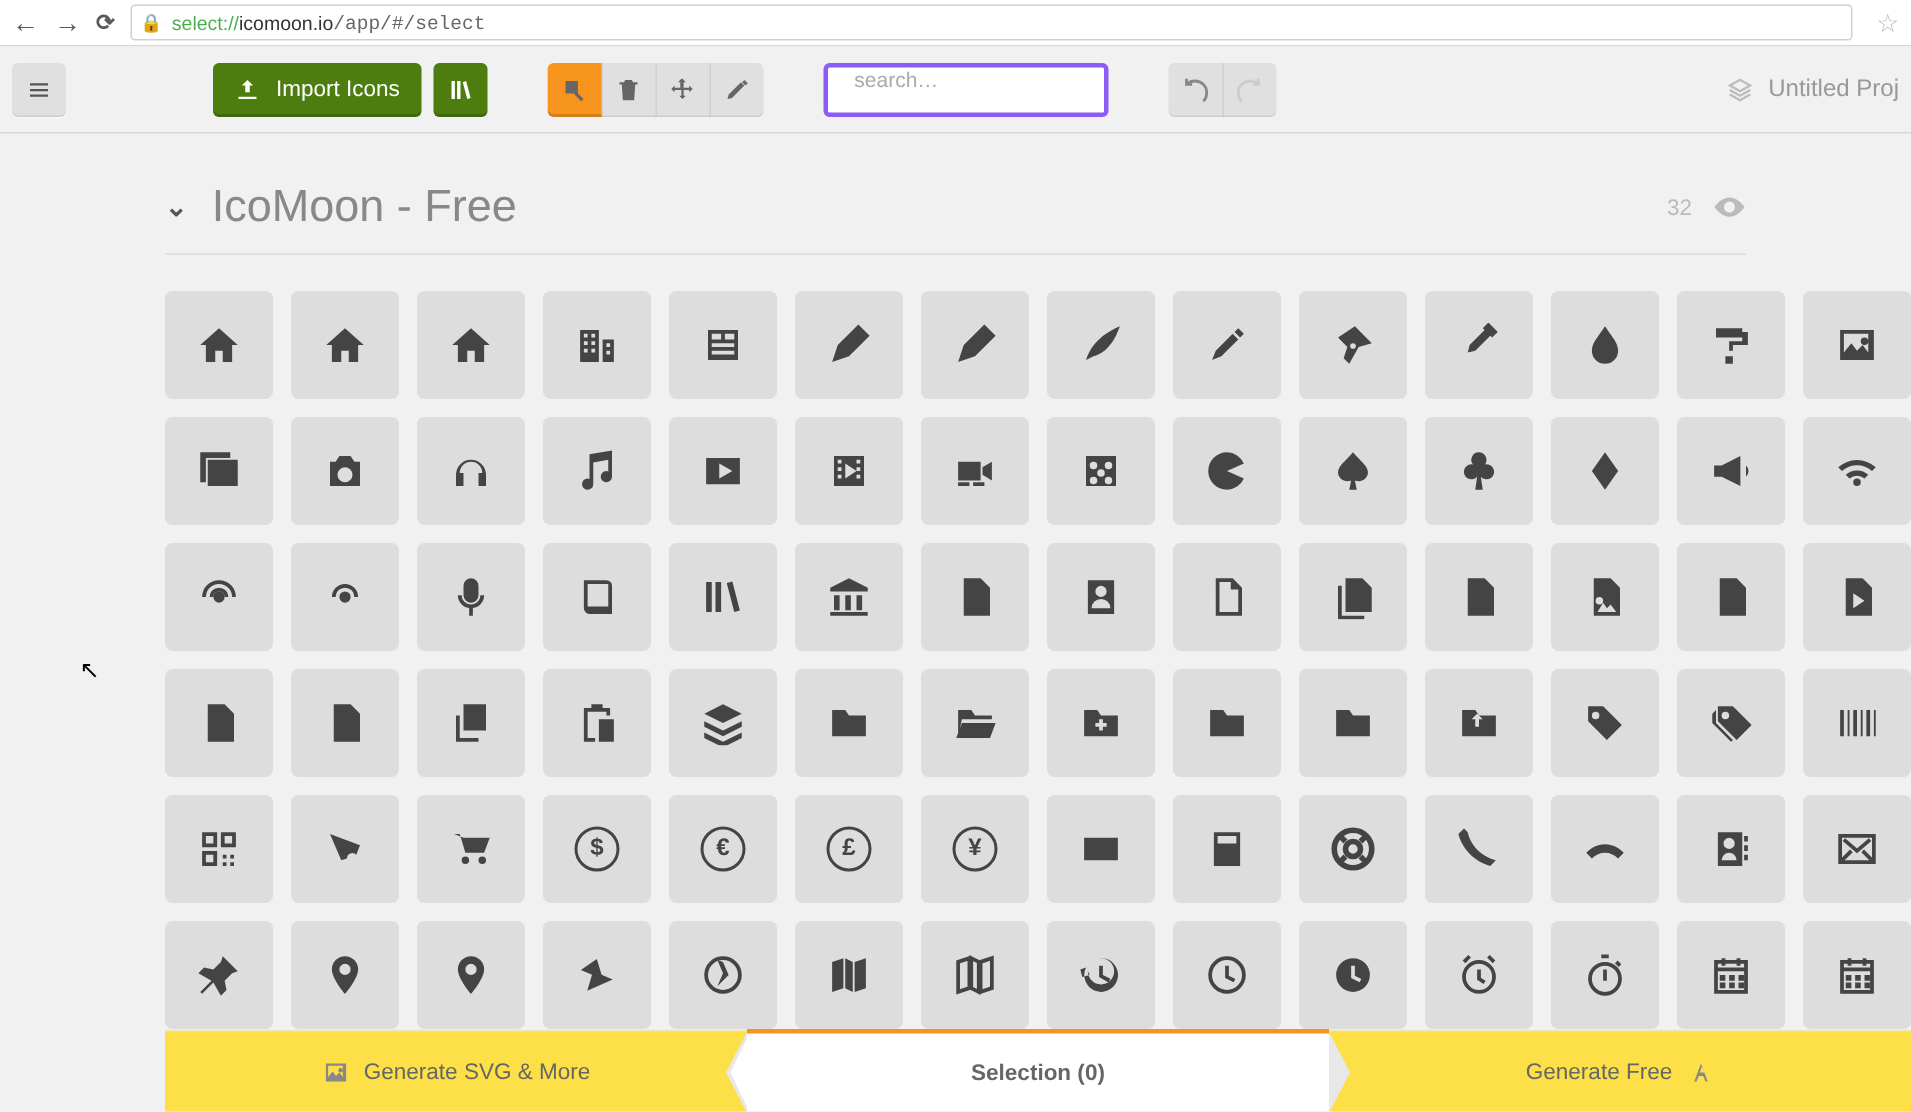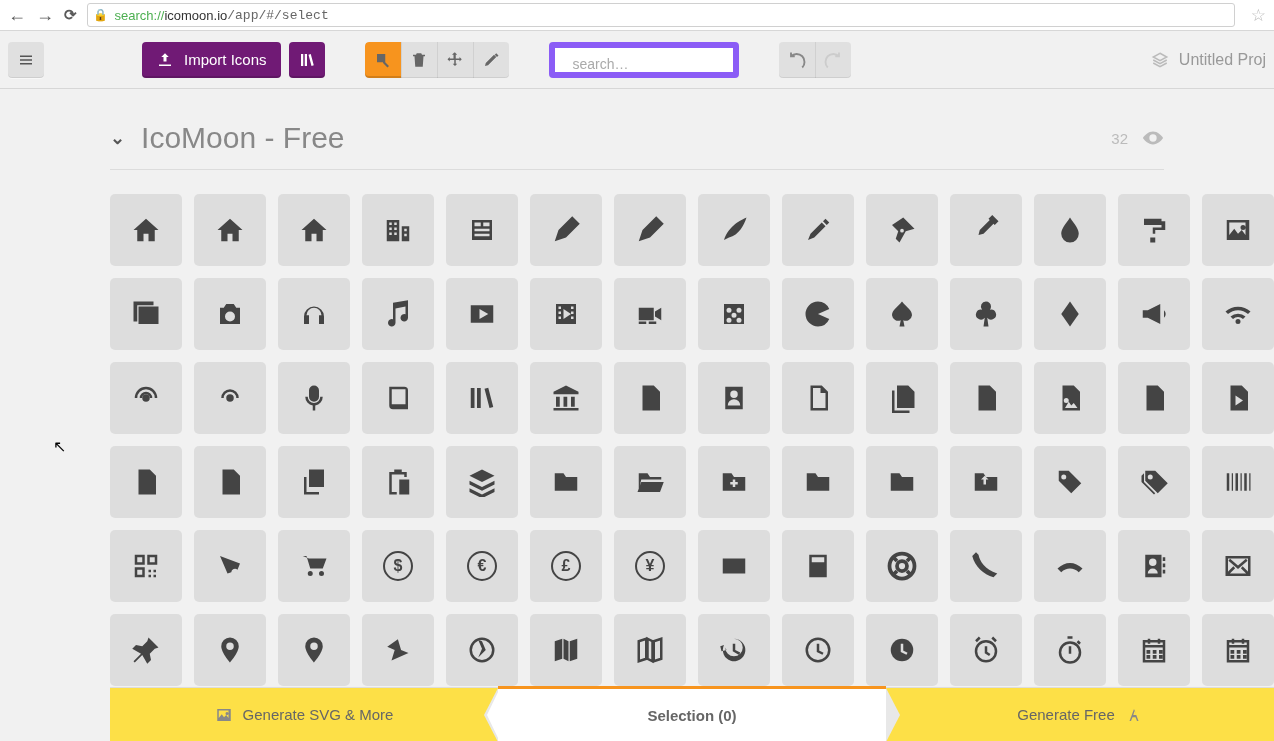--- a/index.html
+++ b/index.html
@@ -57,35 +57,35 @@
   display: inline-flex;
   align-items: center;
   justify-content: center;
   background: #e0e0e0;
   color: #555;
   cursor: pointer;
   padding: 0 8px;
   box-shadow: inset 0 -1px 0 rgba(0,0,0,.08), 0 1px 0 rgba(255,255,255,.5);
 }
 .tb-btn.menu { width: 36px; background: #e0e0e0; margin-right: 90px; }
-.tb-btn.purple { background: #701a75; color: #fff; box-shadow: inset 0 -2px 0 rgba(0,0,0,.15); }
+.tb-btn.purple { background: #4d7c0f; color: #fff; box-shadow: inset 0 -2px 0 rgba(0,0,0,.15); }
 .tb-btn.import { padding: 0 14px; gap: 10px; font-size: 15px; }
 .tb-btn.orange { background: #f7941e; color: #fff; box-shadow: inset 0 -2px 0 rgba(0,0,0,.15); }
 .btn-group { display: inline-flex; background: #e0e0e0; border-radius: 4px; overflow: hidden; box-shadow: inset 0 -1px 0 rgba(0,0,0,.08); }
 .btn-group .seg { height: 36px; width: 36px; display: inline-flex; align-items: center; justify-content: center; cursor: pointer; color: #666; }
 .btn-group .seg + .seg { border-left: 1px solid rgba(0,0,0,.07); }
 .tb-gap { width: 24px; }
 .search-box {
   width: 190px;
   height: 36px;
   background: #fff;
-  border: 6px solid #8b5cf6;
+  border: 3px solid #8b5cf6;
   border-radius: 4px;
   display: flex;
-  align-items: flex-end;
+  align-items: flex-start;
   padding: 0 10px;
   gap: 8px;
   color: #999;
 }
 .search-box input {
   border: none;
   outline: none;
   flex: 1;
   font-size: 14px;
   color: #555;
@@ -483,21 +483,21 @@
       </symbol>
 </defs>
 </svg>
 
 <div class="browser-bar">
   <span class="nav-btn">←</span>
   <span class="nav-btn">→</span>
   <span class="nav-btn reload">⟳</span>
   <div class="url-bar">
     <span class="lock">🔒</span>
-    <span class="url-https">search://</span>
+    <span class="url-https">select://</span>
       <span class="url-rest">icomoon.io</span>
       <span class="url-path">/app/#/select</span>
   </div>
   <span class="star">☆</span>
 </div>
 
 <div class="app-toolbar">
   <div class="tb-btn menu">
     <svg class="svgico">
         <use href="#i-menu"></use>

